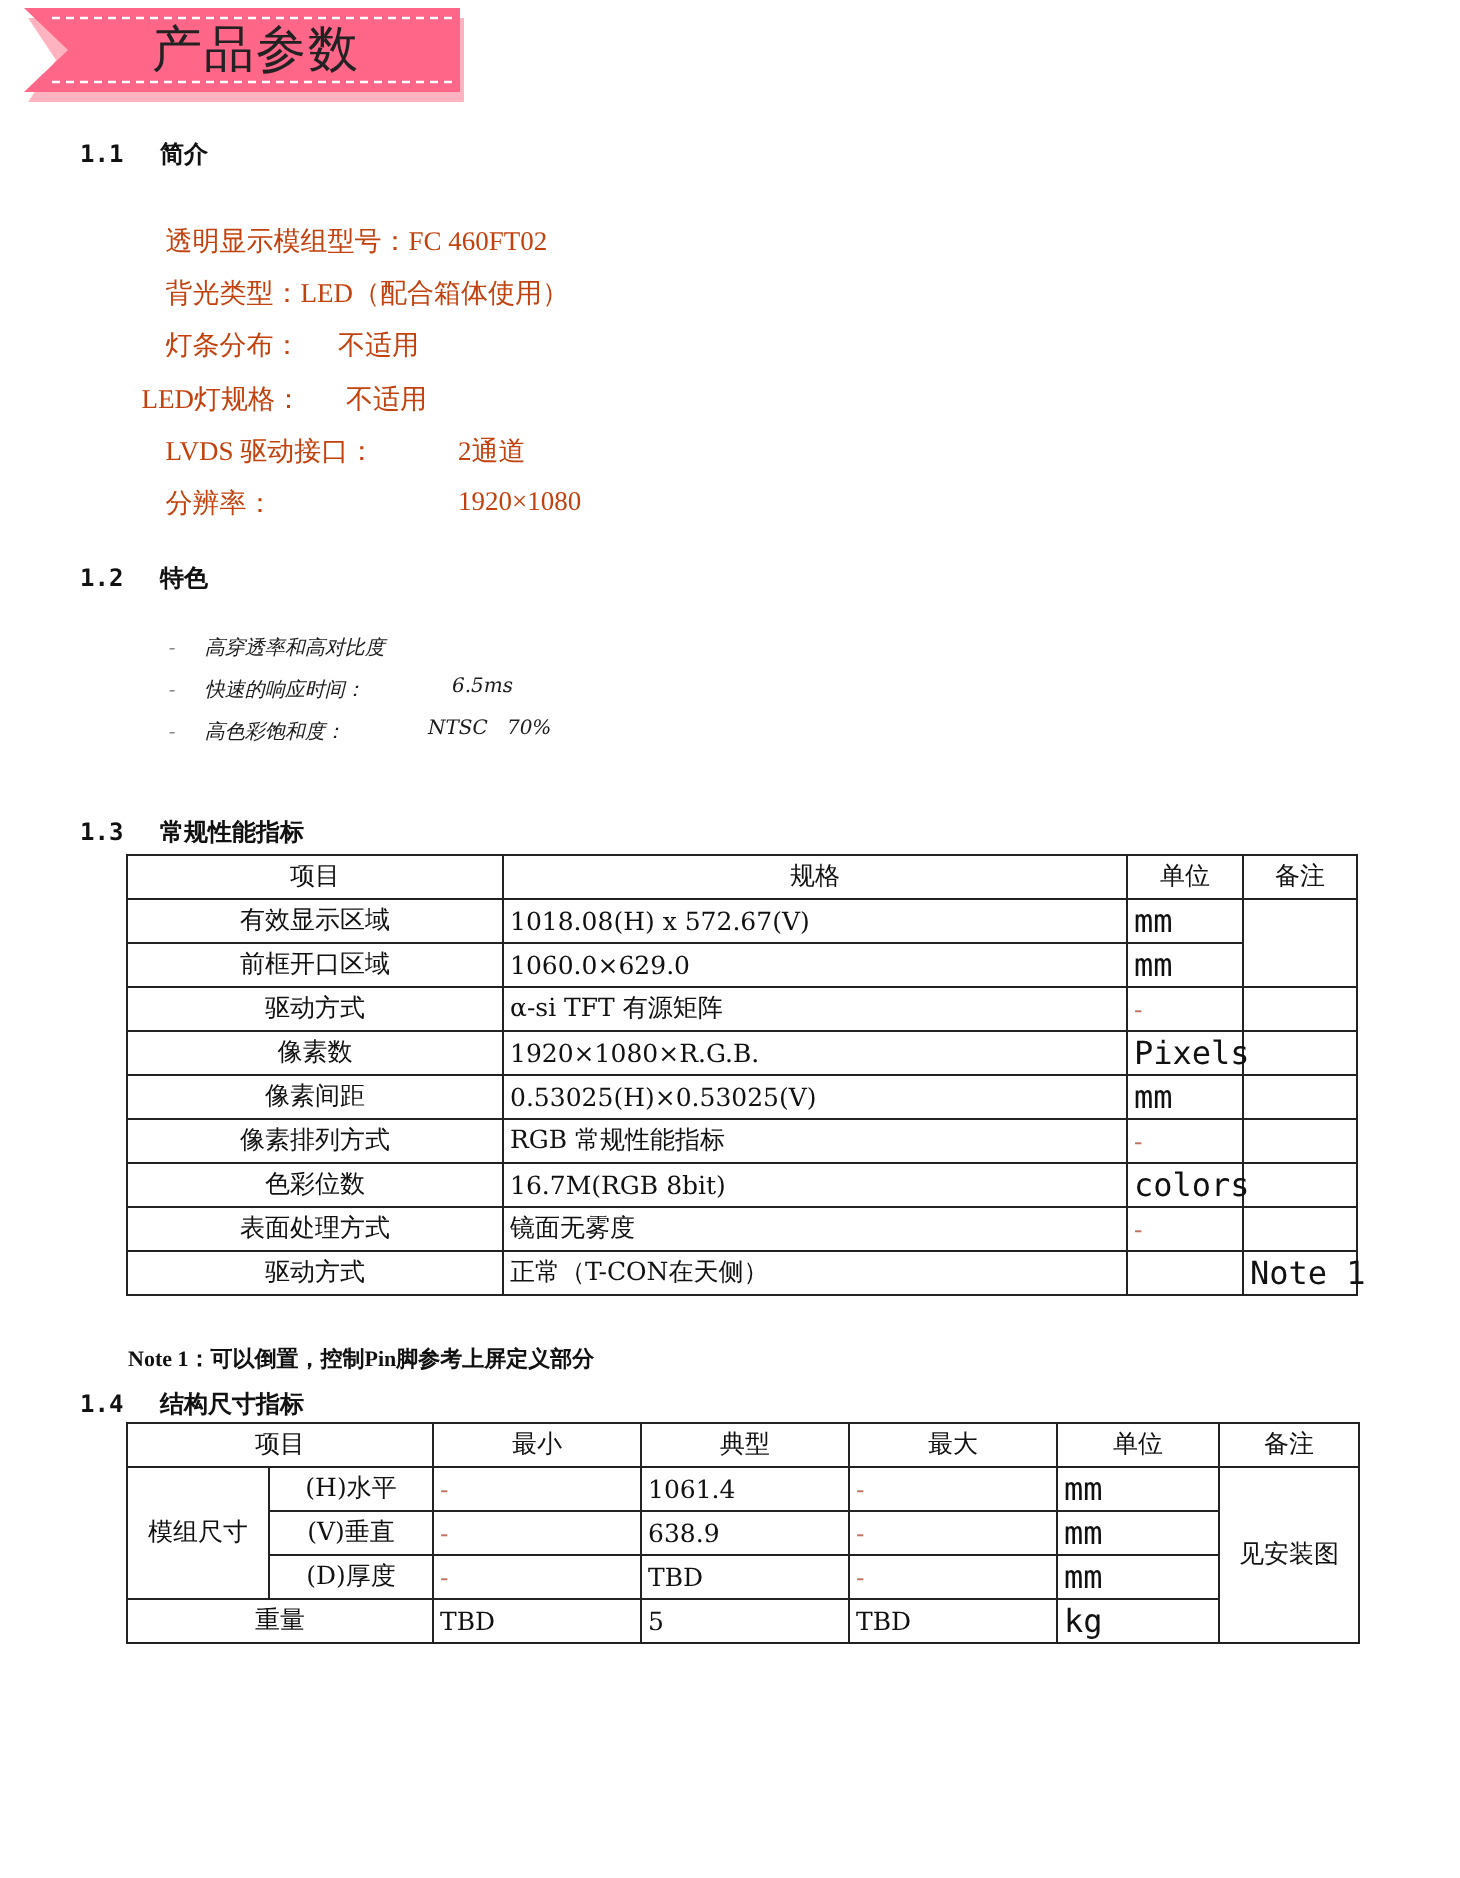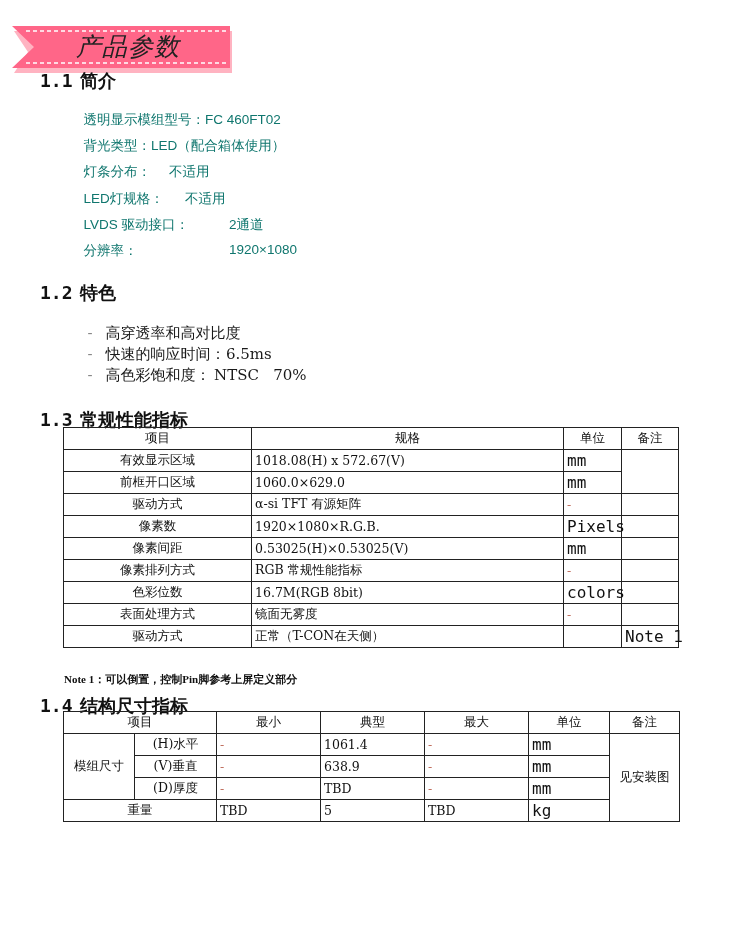--- a/index.html
+++ b/index.html
@@ -1,26 +1,26 @@
 <!DOCTYPE html>
 <html><head>
 <meta charset="utf-8">
 <style>
   html, body { margin: 0; padding: 0; background: #ffffff; }
   body { width: 730px; height: 939px; position: relative; overflow: hidden;
          font-family: "DejaVu Serif", "Liberation Serif", serif; color: #111; }
-  .banner { position: absolute; left: 12px; top: 25px; width: 219px; height: 44px; font-style: italic; }
+  .banner { position: absolute; left: 12px; top: 3px; width: 219px; height: 44px; }
   .banner svg { position: absolute; left: 0; top: 0; }
   .banner-title { position: absolute; left: 64px; top: 6px; font-size: 25px; line-height: 32px;
                   color: #222; font-family: "DejaVu Sans", sans-serif; letter-spacing: 1px; }
-  .h { position: absolute; font-family: "DejaVu Sans", sans-serif; font-weight: bold; font-size: 18px; }
+  .h { position: absolute; font-family: "DejaVu Sans", sans-serif; font-weight: bold; font-size: 12px; }
   .h .num { display: inline-block; width: 40px; font-family: "DejaVu Sans Mono", monospace; }
-  .line { position: absolute; font-size: 13.5px; white-space: pre; font-family: Liberation Sans, sans-serif; color: #0f766e; }
+  .line { position: absolute; font-size: 13.5px; white-space: pre; font-family: Liberation Serif, serif; color: #c2410c; }
   .line .val { position: absolute; }
-  .feat { position: absolute; font-size: 15px; white-space: pre; color: #1a1a1a; }
+  .feat { position: absolute; font-size: 10px; white-space: pre; color: #1a1a1a; font-style: italic; }
   .feat .dash { color: #888; display: inline-block; width: 18px; }
   table { position: absolute; border-collapse: collapse; font-size: 12.5px; table-layout: fixed; }
   td, th { border: 1.5px solid #222; padding: 0 3px; font-weight: normal; height: 21px; white-space: nowrap; }
   .c { }
   .l { text-align: center; }
   .mono { font-family: "DejaVu Sans Mono", monospace; font-size: 16px; }
   .dash-cell { color: #c07060; }
   .note { position: absolute; left: 64px; top: 672px; font-size: 11px; font-weight: bold;
           font-family: Liberation Serif, serif; }
 </style>
@@ -42,21 +42,21 @@
 </div>
 <div class="line" style="left:76px; top:96px;">
   <span>透明显示模组型号：</span><span>FC 460FT02</span>
 </div>
 <div class="line" style="left:76px; top:122px;">
   <span>背光类型：</span><span>LED（配合箱体使用）</span>
 </div>
 <div class="line" style="left:76px; top:148px; width:300px; height:18px;">
   <span>灯条分布：</span><span class="val" style="left:93px;">不适用</span>
 </div>
-<div class="line" style="left:76px; top:175px; width:300px; height:18px;">
+<div class="line" style="left:64px; top:175px; width:300px; height:18px;">
   <span>LED灯规格：</span><span class="val" style="left:109px;">不适用</span>
 </div>
 <div class="line" style="left:76px; top:201px; width:300px; height:18px;">
   <span>LVDS 驱动接口：</span><span class="val" style="left:153px;">2通道</span>
 </div>
 <div class="line" style="left:76px; top:227px; width:300px; height:18px;">
   <span>分辨率：</span><span class="val" style="left:153px;">1920×1080</span>
 </div>
 
 <div class="h" style="left:40px; top:281px;">

